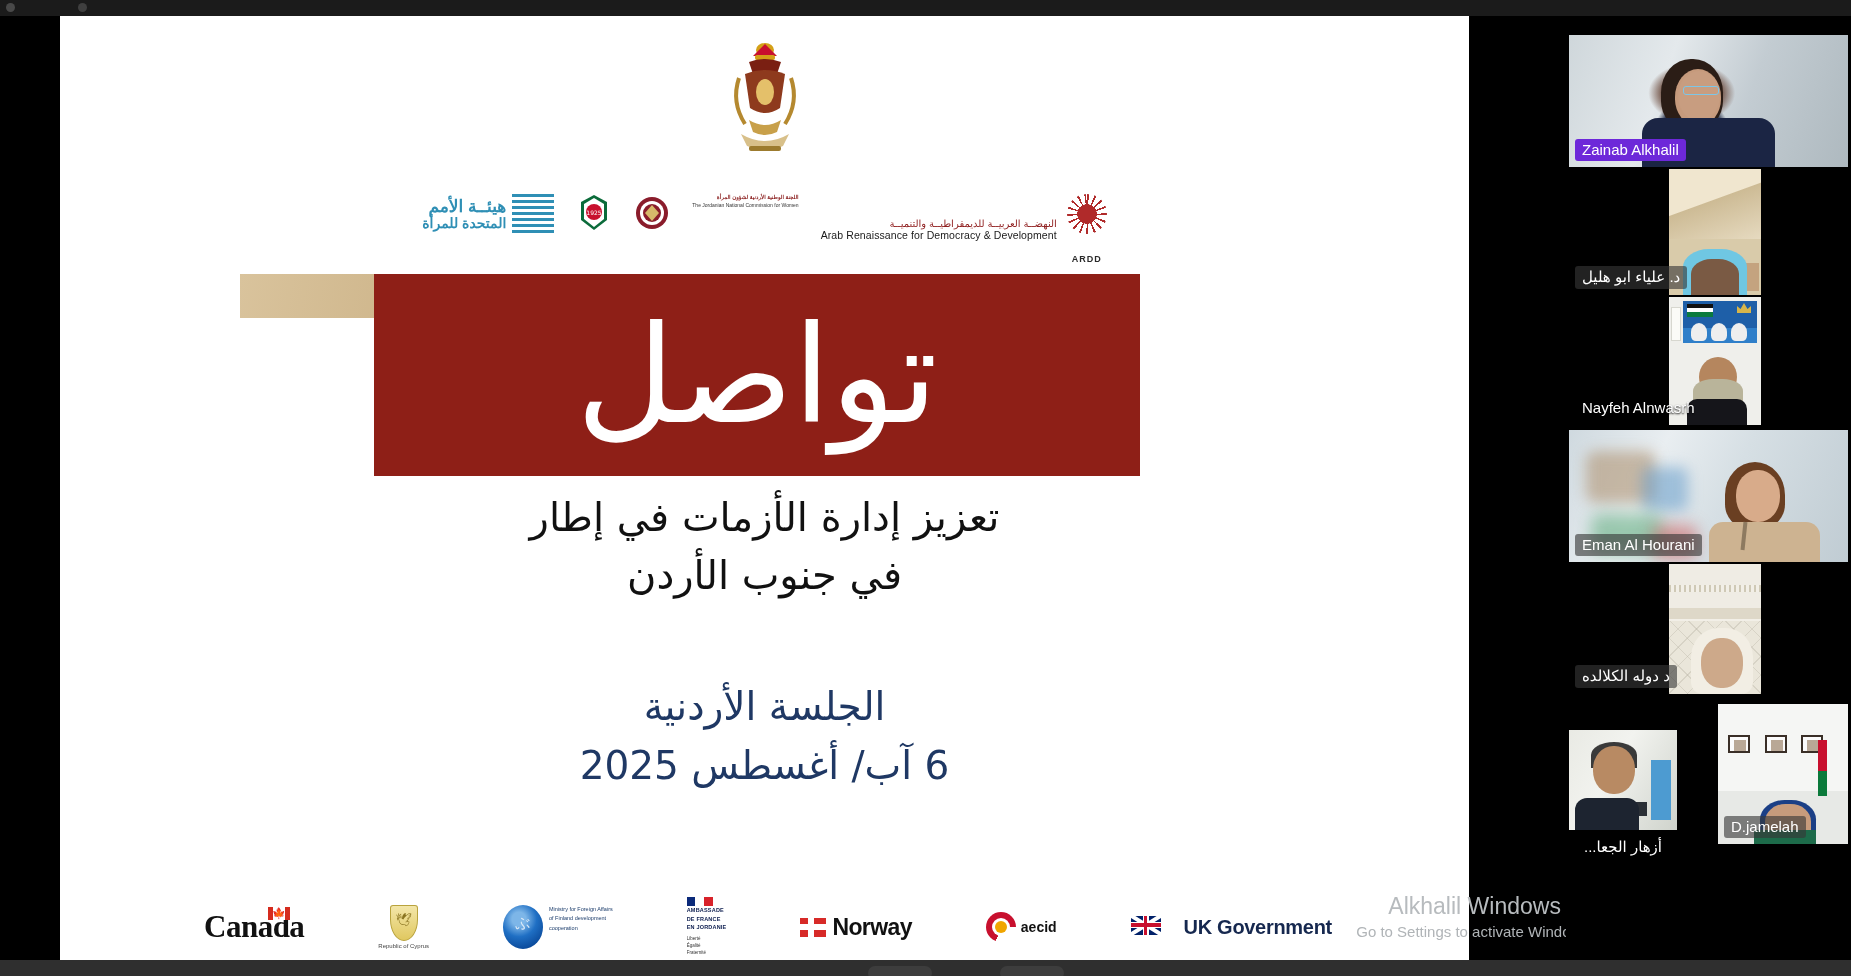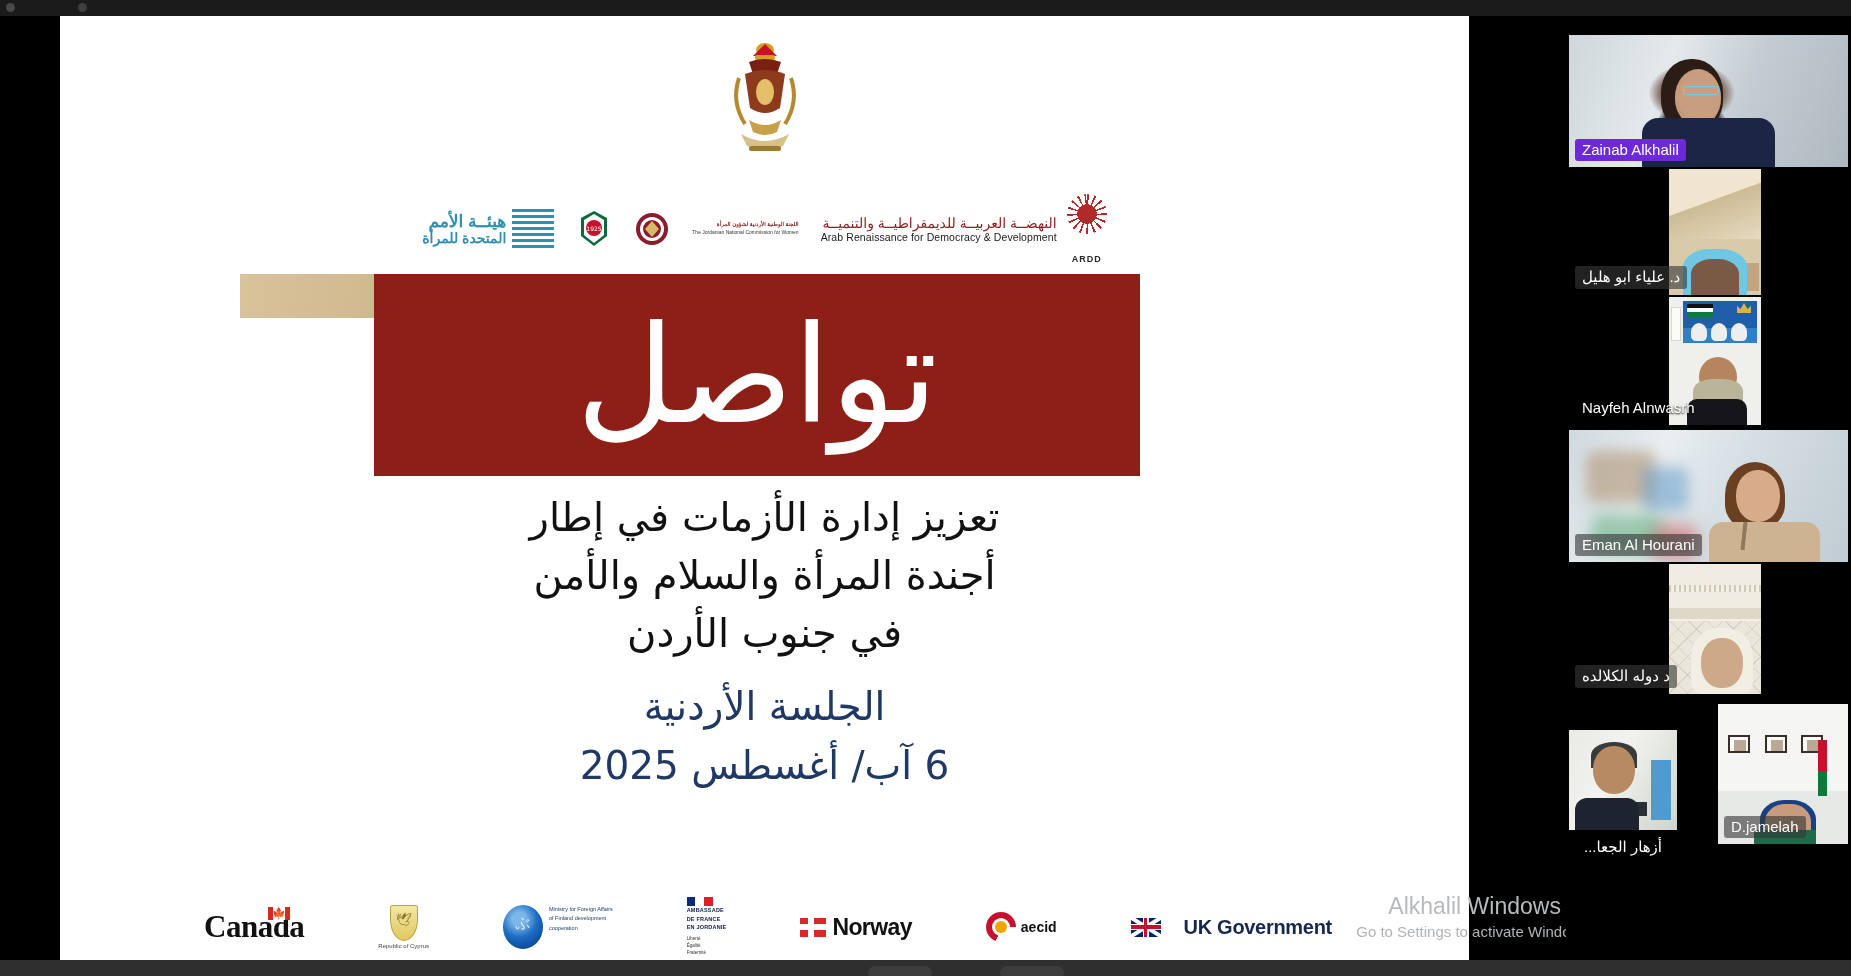--- a/index.html
+++ b/index.html
@@ -22,38 +22,38 @@
     position:absolute; left:60px; top:0px; width:1409px; height:944px;
     background:#ffffff; overflow:hidden;
   }
 
   
   .emblem { position:absolute; left:50%; top:22px; transform:translateX(-50%); width:92px; height:118px; }
 
   
   .partners {
     position:absolute; left:0; right:0; top:178px; height:70px;
-    display:flex; align-items:center; justify-content:center; gap:22px;
+    display:flex; align-items:flex-start; justify-content:center; gap:22px;
   }
   .plogo { display:flex; align-items:center; }
 
   .un-women { display:flex; align-items:center; gap:6px; }
   .un-women .uw-ar { font-size:17px; color:#2f8fb5; direction:rtl; line-height:1.12; text-align:right; font-weight:700;}
   .un-women .uw-ar .l2 { font-size:14px; display:block; }
   .un-women .uw-mark { width:42px; height:40px; background:#2f8fb5;
     -webkit-mask-image:repeating-linear-gradient(#000 0 3px, transparent 3px 6px);
     mask-image:repeating-linear-gradient(#000 0 3px, transparent 3px 6px); }
 
   .jnc { display:flex; align-items:center; gap:5px; }
   .jnc .txt { font-size:5px; color:#333; line-height:1.45; text-align:right; }
   .jnc .txt .ar { color:#8b1f1f; font-weight:700; font-size:5.5px; }
 
   .ardd { display:flex; align-items:center; gap:10px; }
   .ardd .ardd-txt { text-align:right; }
-  .ardd .ardd-ar { font-size:14px; color:#8f1d1d; letter-spacing:.5px; direction:rtl; }
+  .ardd .ardd-ar { font-size:10px; color:#8f1d1d; letter-spacing:.5px; direction:rtl; }
   .ardd .ardd-en { font-size:10.5px; color:#1a1a1a; letter-spacing:.1px; }
   .ardd .ardd-mark { text-align:center; }
   .ardd .ardd-sun { width:40px; height:40px; border-radius:50%;
       background:radial-gradient(circle at 50% 50%, #b02a2a 0 34%, transparent 35%),
                  conic-gradient(#b02a2a 0 6deg, transparent 6deg 22deg, #b02a2a 22deg 28deg, transparent 28deg 44deg,
                                 #b02a2a 44deg 50deg, transparent 50deg 66deg, #b02a2a 66deg 72deg, transparent 72deg 88deg,
                                 #b02a2a 88deg 94deg, transparent 94deg 110deg, #b02a2a 110deg 116deg, transparent 116deg 132deg,
                                 #b02a2a 132deg 138deg, transparent 138deg 154deg, #b02a2a 154deg 160deg, transparent 160deg 176deg,
                                 #b02a2a 176deg 182deg, transparent 182deg 198deg, #b02a2a 198deg 204deg, transparent 204deg 220deg,
                                 #b02a2a 220deg 226deg, transparent 226deg 242deg, #b02a2a 242deg 248deg, transparent 248deg 264deg,
@@ -126,21 +126,21 @@
   .d-norway .nname { font-family:"Liberation Sans", sans-serif; font-weight:700; font-size:23px; color:#111; letter-spacing:-.6px; }
 
   .d-aecid { display:flex; align-items:center; gap:5px; }
   .d-aecid .c { width:30px; height:30px; border-radius:50%;
      background:conic-gradient(from 200deg, #c8102e 0 250deg, transparent 250deg 360deg);
      position:relative; }
   .d-aecid .c:before { content:""; position:absolute; inset:6px; border-radius:50%; background:#fff; }
   .d-aecid .c:after  { content:""; position:absolute; left:9px; top:9px; width:12px; height:12px; border-radius:50%; background:#f0a500; }
   .d-aecid .at { font-weight:700; font-size:14px; color:#111; }
 
-  .d-uk { display:flex; align-items:center; gap:23px; }
+  .d-uk { display:flex; gap:23px; }
   .d-uk .ukflag { width:30px; height:19px; background:#012169; position:relative; overflow:hidden; }
   .d-uk .ukflag i { position:absolute; background:#fff; }
   .d-uk .ukflag .dg1 { width:36px; height:4px; left:-3px; top:7.5px; transform:rotate(32deg); }
   .d-uk .ukflag .dg2 { width:36px; height:4px; left:-3px; top:7.5px; transform:rotate(-32deg); }
   .d-uk .ukflag .vb  { width:6px; height:19px; left:12px; top:0; }
   .d-uk .ukflag .hb  { width:30px; height:6px; left:0; top:6.5px; }
   .d-uk .ukflag .vr  { width:3.5px; height:19px; left:13.2px; top:0; background:#c8102e; }
   .d-uk .ukflag .hr  { width:30px; height:3.5px; left:0; top:7.8px; background:#c8102e; }
   .d-uk .ukname { font-weight:700; font-size:20px; color:#16284f; letter-spacing:-.3px; }
 
@@ -325,21 +325,20 @@
       </div>
 
       <div class="hero">
         <div class="photo"></div>
         <div class="band"></div>
         <div class="word">تواصل</div>
       </div>
 
       <div class="headline">
         <div>تعزيز إدارة الأزمات في إطار</div>
-        <div>أجندة المرأة والسلام والأمن</div>
         <div>في جنوب الأردن</div>
       </div>
 
       <div class="session">
         <div>الجلسة الأردنية</div>
         <div>6 آب/ أغسطس 2025</div>
       </div>
 
       <div class="donors">
 

